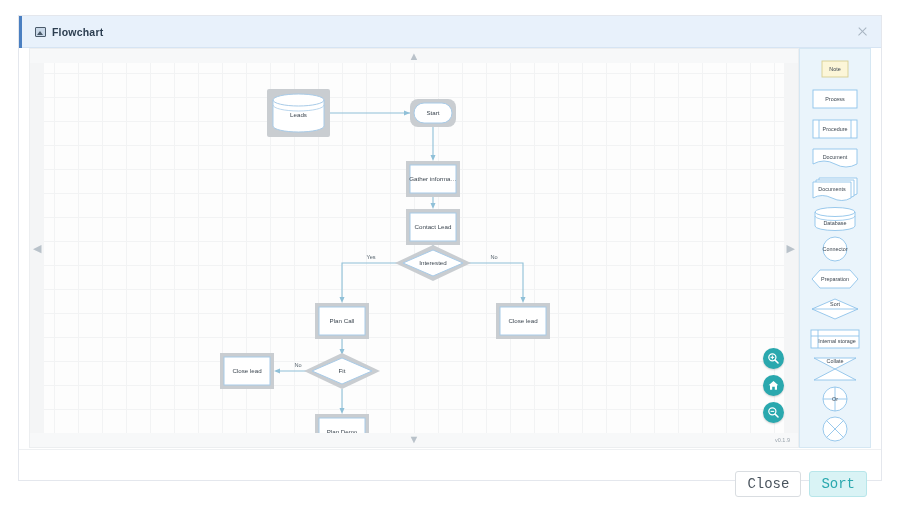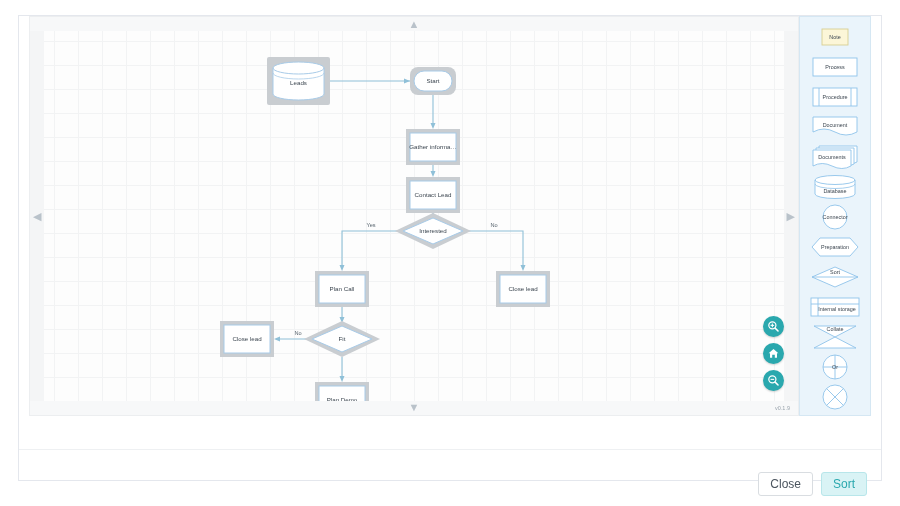--- a/index.html
+++ b/index.html
@@ -248,22 +248,22 @@
     background: #ffffff;
     border-top: 1px solid #eef0f2;
     box-sizing: border-box;
     display: flex;
     align-items: center;
     justify-content: flex-end;
     gap: 8px;
     padding-right: 14px;
   }
   .btn {
-    font-family: Liberation Sans, sans-serif;
-    font-size: 12px;
+    font-family: Liberation Mono, monospace;
+    font-size: 14px;
     padding: 4px 11px;
     border-radius: 3px;
     cursor: pointer;
     line-height: 1.2;
     margin-top: 38px;
   }
   .btn-close {
     background: #ffffff;
     border: 1px solid #d9dde1;
     color: #4a545e;
@@ -274,20 +274,28 @@
     color: #2aa8ae;
   }
 </style>
 </head>
 <body>
 
 <div id="root">
 
   <div class="modal">
 
+    <div class="modal-header">
+      <div class="header-accent"></div>
+      <div class="header-title-wrap">
+        <span class="header-icon"></span>
+        <span class="header-title">Flowchart</span>
+      </div>
+      <div class="close-x"></div>
+    </div>
 
     <div class="modal-body">
 
       <div class="canvas-wrap">
         <div class="grid"></div>
 
         <div class="edge-strip edge-left"></div>
         <div class="edge-strip edge-right"></div>
         <div class="edge-strip edge-top"></div>
         <div class="edge-strip edge-bottom"></div>

